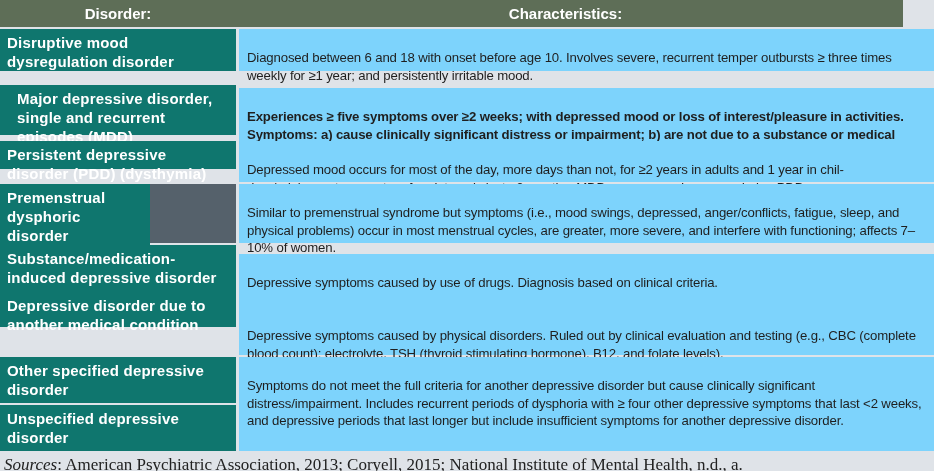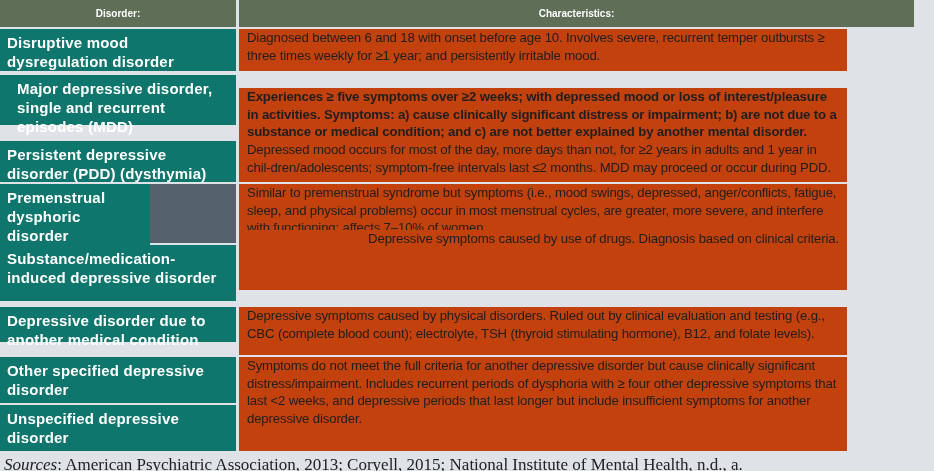--- a/index.html
+++ b/index.html
@@ -1,47 +1,47 @@
 <!DOCTYPE html>
 <html><head>
 <meta charset="utf-8">
 <style>
   html,body{margin:0;padding:0;}
   body{width:934px;height:471px;background:#dfe3e8;overflow:hidden;position:relative;font-family:"Liberation Sans",sans-serif;}
   .tbl{position:absolute;left:0;top:0;width:934px;}
-  .hdr{position:absolute;top:0;height:27px;background:#5e6e57;color:#fff;font-weight:bold;font-size:10px;display:flex;align-items:center;justify-content:center;}
+  .hdr{position:absolute;top:0;height:27px;background:#5e6e57;color:#fff;font-weight:bold;font-size:15px;display:flex;align-items:center;justify-content:center;}
   .cellL{position:absolute;left:0;width:236px;background:#0f766e;color:#fff;font-weight:bold;font-size:15px;line-height:19px;padding:4px 7px;box-sizing:border-box;letter-spacing:0.2px;}
-  .cellR{position:absolute;left:239px;width:608px;background:#c2410c;color:#1f1f1f;font-size:13.2px;line-height:17.5px;padding:0 8px;box-sizing:border-box;font-family:"Liberation Sans Narrow","Liberation Sans",sans-serif;letter-spacing:-0.15px;}
+  .cellR{position:absolute;left:239px;width:695px;background:#7dd3fc;color:#1f1f1f;font-size:13.2px;line-height:17.5px;padding:20px 8px;box-sizing:border-box;font-family:"Liberation Sans Narrow","Liberation Sans",sans-serif;letter-spacing:-0.15px;}
   .foot{position:absolute;left:4px;top:455px;font-family:"Liberation Serif",serif;font-size:17px;color:#222;}
   .foot i{font-style:italic;}
 </style>
 </head>
 <body>
 
 <div class="tbl">
   <div class="hdr" style="left:0;width:236px;">Disorder:</div>
-  <div class="hdr" style="left:239px;width:675px;">Characteristics:</div>
+  <div class="hdr" style="left:228px;width:675px;">Characteristics:</div>
 
   <div class="cellL" style="top:29px;height:42px;">Disruptive mood dysregulation disorder</div>
   <div class="cellR" style="top:29px;height:42px;">Diagnosed between 6 and 18 with onset before age 10. Involves severe, recurrent temper outbursts ≥ three times weekly for ≥1 year; and persistently irritable mood.</div>
 
-  <div class="cellL" style="top:75px;height:50px;padding-left:17px;">Major depressive disorder, single and recurrent episodes (MDD)</div>
+  <div class="cellL" style="top:85px;height:50px;padding-left:17px;">Major depressive disorder, single and recurrent episodes (MDD)</div>
   <div class="cellR" style="top:88px;height:66px;font-weight:bold;">Experiences ≥ five symptoms over ≥2 weeks; with depressed mood or loss of interest/pleasure in activities. Symptoms: a) cause clinically significant distress or impairment; b) are not due to a substance or medical condition; and c) are not better explained by another mental disorder.</div>
 
-  <div class="cellL" style="top:141px;height:41px;">Persistent depressive disorder (PDD) (dysthymia)</div>
+  <div class="cellL" style="top:141px;height:28px;">Persistent depressive disorder (PDD) (dysthymia)</div>
   <div class="cellR" style="top:141px;height:41px;">Depressed mood occurs for most of the day, more days than not, for ≥2 years in adults and 1 year in chil-dren/adolescents; symptom-free intervals last ≤2 months. MDD may proceed or occur during PDD.</div>
 
   <div class="cellL" style="top:184px;height:70px;width:150px;">Premenstrual dysphoric disorder</div>
   <div style="position:absolute;left:150px;top:184px;width:86px;height:59px;background:#55616b;"></div>
   <div class="cellR" style="top:184px;height:59px;">Similar to premenstrual syndrome but symptoms (i.e., mood swings, depressed, anger/conflicts, fatigue, sleep, and physical problems) occur in most menstrual cycles, are greater, more severe, and interfere with functioning; affects 7–10% of women.</div>
 
   <div class="cellL" style="top:245px;height:56px;">Substance/medication-induced depressive disorder</div>
-  <div class="cellR" style="top:230px;height:60px;text-align:right;">Depressive symptoms caused by use of drugs. Diagnosis based on clinical criteria.</div>
+  <div class="cellR" style="top:254px;height:60px;">Depressive symptoms caused by use of drugs. Diagnosis based on clinical criteria.</div>
 
-  <div class="cellL" style="top:307px;height:35px;">Depressive disorder due to another medical condition</div>
+  <div class="cellL" style="top:292px;height:35px;">Depressive disorder due to another medical condition</div>
   <div class="cellR" style="top:307px;height:48px;">Depressive symptoms caused by physical disorders. Ruled out by clinical evaluation and testing (e.g., CBC (complete blood count); electrolyte, TSH (thyroid stimulating hormone), B12, and folate levels).</div>
 
   <div class="cellL" style="top:357px;height:46px;">Other specified depressive disorder</div>
   <div class="cellL" style="top:405px;height:46px;">Unspecified depressive disorder</div>
   <div class="cellR" style="top:357px;height:94px;">Symptoms do not meet the full criteria for another depressive disorder but cause clinically significant distress/impairment. Includes recurrent periods of dysphoria with ≥ four other depressive symptoms that last &lt;2 weeks, and depressive periods that last longer but include insufficient symptoms for another depressive disorder.</div>
 </div>
 
 <div class="foot"><i>Sources</i><span>: American Psychiatric Association, 2013; Coryell, 2015; National Institute of Mental Health, n.d., a.</span></div>
 
 </body></html>

